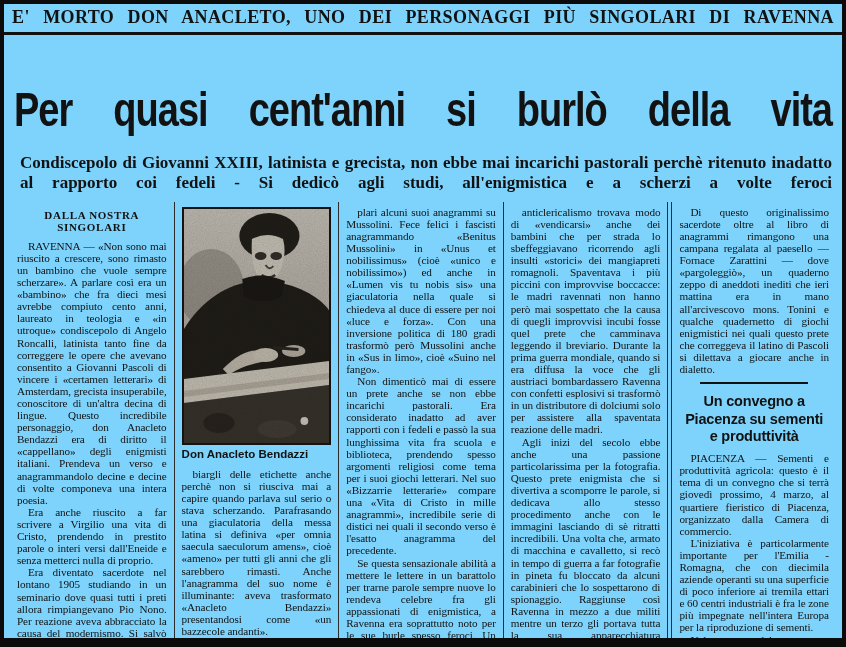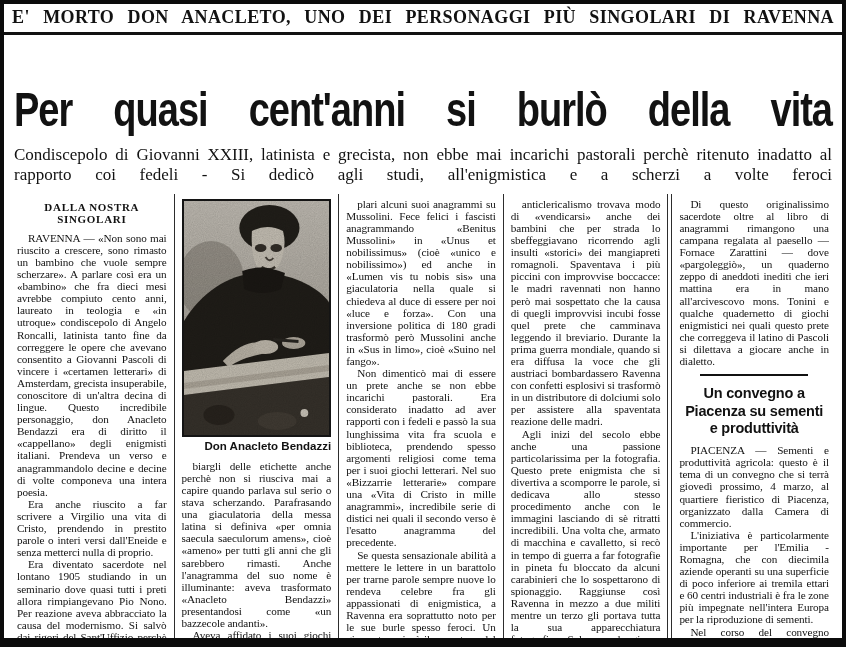--- a/index.html
+++ b/index.html
@@ -1,21 +1,21 @@
 <!DOCTYPE html>
 <html lang="it"><head>
 <meta charset="utf-8">
 <style>
   html,body { margin:0; padding:0; background:#888; }
   .page {
     position:relative;
     width:846px; height:647px;
     box-sizing:border-box;
     margin:0 auto;
-    background:#ffffff;
+    background:#7dd3fc;
     border:4px solid #0b0b0b;
     border-bottom-width:9px;
     overflow:hidden;
     font-family:"Liberation Serif", serif;
     color:#121212;
   }
   
   .kicker {
     padding:3px 8px 4px 8px;
     border-bottom:3px solid #111;
@@ -29,23 +29,23 @@
   .headline-wrap { height:58px; overflow:visible; padding:3px 10px 0 10px;margin-top:44px; }
   .headline {
     font-family:"Liberation Sans", sans-serif;
     font-weight:bold; font-size:38px; letter-spacing:-1px;
     transform:scaleY(1.28); transform-origin:50% 0;
     text-align:justify; text-align-last:justify;
     white-space:nowrap;
   }
   
   .deck {
-    padding:5px 10px 6px 10px;
-    font-size:17px; font-weight:normal; line-height:1.2;
-    text-align:justify; text-align-last:justify;
+    padding:5px 10px 6px 16px;
+    font-size:17px; font-weight:bold; line-height:1.2;
+    text-align:justify; text-align-last:justify;margin-top:8px;
   }
   
   .body-row { display:flex; margin:2px 6px 0 6px; height:500px; }
   .col {
     flex:1 1 0; min-width:0;
     padding:4px 7px 0 7px;
     overflow:hidden;
   }
   .col-sep { border-right:1px solid #2d2d2d; }
   .col--last { border-left:1px solid #2d2d2d; margin-left:3px; }
@@ -63,21 +63,20 @@
   .photo-frame {
     border:2px solid #141414;
     margin:1px 0 2px 0;
     background:#b6b1a8;
     line-height:0;
   }
   .caption {
     font-family:"Liberation Sans", sans-serif;
     font-weight:bold; font-size:11.5px;
     margin:3px 0 8px 0;
-    text-align:right;
   }
   .byline { text-align:right; font-weight:bold; font-size:13.5px; margin:6px 6px 2px 0; }
   .rule-sep { border:none; border-top:2px solid #111; width:72%; margin:7px auto 9px auto; }
   .headline2 {
     font-family:"Liberation Sans", sans-serif;
     font-weight:bold; font-size:14.5px; line-height:1.22;
     letter-spacing:-0.2px;
     margin:0 0 6px 0;
     text-align:center;
   }

